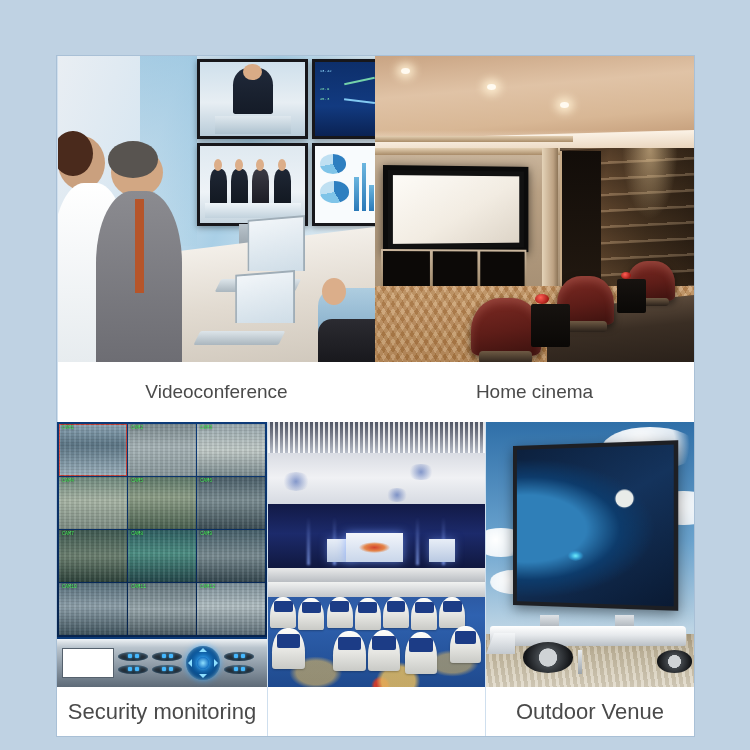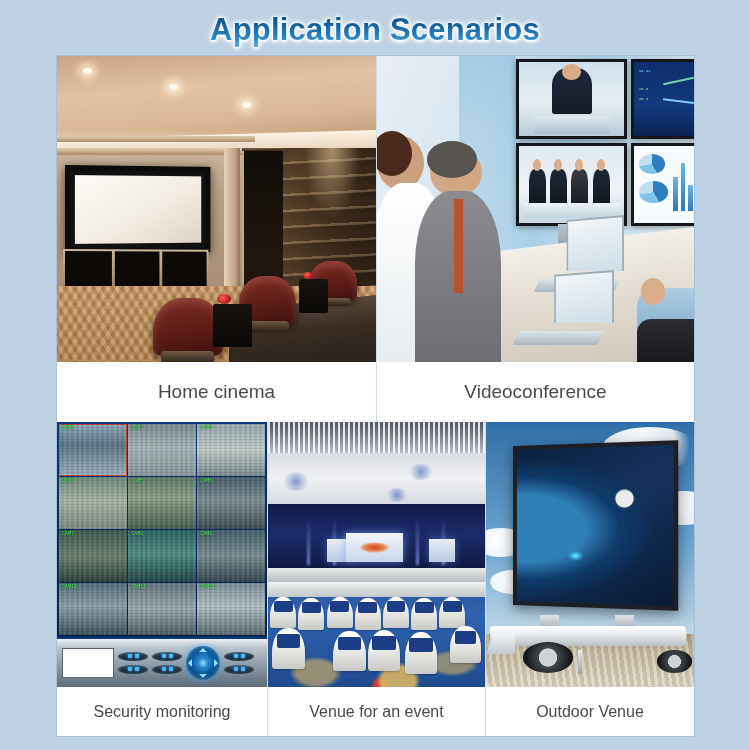--- a/index.html
+++ b/index.html
@@ -92,21 +92,21 @@
     flex: 1;
     display: flex;
     align-items: center;
     justify-content: center;
     color: #4a4a4a;
     font-size: 19px;
     background: #fff;
     text-align: center;
     padding: 0 4px;
   }
-  .row-bottom .caption { font-size: 16px; }
+  .row-bottom .caption { font-size: 22px; }
 
   
   .cinema { background: #2b2019; }
   .cin-ceiling {
     position: absolute; left: 0; top: 0; width: 100%; height: 31%;
     background: linear-gradient(175deg, #c9a483 0%, #e0c3a6 35%, #d8b795 65%, #b98f6b 100%);
   }
   .cin-ceiling:after {
     content: ""; position: absolute; left: 0; bottom: 0; width: 100%; height: 22%;
     background: linear-gradient(180deg, rgba(255,245,232,0) 0%, #f3e3d1 75%, #e8d2b8 100%);
@@ -500,27 +500,109 @@
   .tr-mount {
     position: absolute; top: 0; width: 9%; height: 24%;
     background: linear-gradient(180deg, #dfe3e7, #a9b0b7);
   }
 </style>
 </head>
 <body>
 
 <div class="page">
 
-  <div class="title-wrap">
-    <div class="title">Application Scenarios</div>
-  </div>
 
   <div class="grid">
 
     <div class="row-top">
+
+      <div class="cell t2">
+        <div class="photo vc">
+          <div class="vc-wall"></div>
+          <div class="vc-glass"></div>
+
+          <div class="vc-mon mon-a">
+            <div class="scr-speaker">
+              <div class="sp-body"></div>
+              <div class="sp-head"></div>
+              <div class="sp-podium"></div>
+            </div>
+          </div>
+
+          <div class="vc-mon mon-b">
+            <div class="scr-data">
+              <span class="num" style="left:8%;top:10%;">13.42</span>
+              <span class="num" style="left:8%;top:34%;color:#7fe3b0;">20.9</span>
+              <span class="num" style="left:8%;top:48%;color:#7fe3b0;">45.3</span>
+              <span class="ln" style="left:46%;top:24%;width:48%;transform:rotate(-12deg);"></span>
+              <span class="ln" style="left:46%;top:52%;width:48%;transform:rotate(7deg);background:#8fd9ff;"></span>
+            </div>
+          </div>
+
+          <div class="vc-mon mon-c">
+            <div class="scr-group">
+              <div class="gp" style="left:9%;">
+                  <i></i>
+                </div>
+              <div class="gp" style="left:29%;">
+                  <i></i>
+                </div>
+              <div class="gp w" style="left:49%;">
+                  <i></i>
+                </div>
+              <div class="gp" style="left:70%;">
+                  <i></i>
+                </div>
+              <div class="gp-table"></div>
+            </div>
+          </div>
+
+          <div class="vc-mon mon-d">
+            <div class="scr-charts">
+              <div class="pie" style="left:8%;top:10%;width:42%;height:26%;"></div>
+              <div class="pie" style="left:8%;top:46%;width:46%;height:28%;"></div>
+              <div class="barc" style="left:62%;height:44%;"></div>
+              <div class="barc" style="left:74%;height:62%;"></div>
+              <div class="barc" style="left:86%;height:33%;"></div>
+            </div>
+          </div>
+
+          <div class="vc-stand"></div>
+          <div class="vc-table"></div>
+
+          <div class="laptop" style="left:50%;top:52%;width:30%;height:26%;">
+            <div class="lap-screen" style="left:22%;top:0;width:72%;height:70%;"></div>
+            <div class="lap-base" style="left:2%;bottom:4%;width:84%;height:16%;"></div>
+          </div>
+          <div class="laptop" style="left:44%;top:70%;width:32%;height:26%;">
+            <div class="lap-screen" style="left:26%;top:0;width:70%;height:66%;"></div>
+            <div class="lap-base" style="left:0;bottom:6%;width:84%;height:17%;"></div>
+          </div>
+
+          <div class="person" style="left:-2%;width:24%;height:74%;">
+            <div class="p-head" style="left:8%;top:0;width:62%;height:24%;background:#caa07e;"></div>
+            <div class="p-head" style="left:2%;top:-2%;width:52%;height:20%;background:#4a2a1c;"></div>
+            <div class="p-body" style="left:0;top:21%;width:100%;height:79%;background:linear-gradient(180deg,#ffffff,#e7ecef);"></div>
+          </div>
+          <div class="person" style="left:12%;width:27%;height:70%;">
+            <div class="p-head" style="left:18%;top:0;width:60%;height:23%;background:#d2a783;"></div>
+            <div class="p-head" style="left:14%;top:-3%;width:58%;height:17%;background:#585450;"></div>
+            <div class="p-body" style="left:0;top:20%;width:100%;height:80%;background:linear-gradient(180deg,#8b8b90,#6d6d73);"></div>
+            <div class="p-body" style="left:46%;top:24%;width:10%;height:44%;background:#b6552a;border-radius:0;"></div>
+          </div>
+          <div class="person" style="right:-4%;bottom:6%;width:22%;height:26%;">
+            <div class="p-body" style="left:0;top:30%;width:100%;height:70%;background:linear-gradient(180deg,#aecde0,#7ea8c6);border-radius:18px 0 0 0;"></div>
+            <div class="p-head" style="left:6%;top:18%;width:34%;height:34%;background:#dbae8a;"></div>
+          </div>
+          <div class="person" style="right:-6%;bottom:-2%;width:24%;height:18%;">
+            <div class="p-body" style="left:0;top:10%;width:100%;height:90%;background:linear-gradient(180deg,#2b2b31,#16161a);border-radius:14px 0 0 0;"></div>
+          </div>
+        </div>
+        <div class="caption">Videoconference</div>
+      </div>
 
       <div class="cell t1">
         <div class="photo cinema">
           <div class="cin-ceiling"></div>
           <div class="cin-soffit"></div>
           <div class="dlight" style="left:35%;top:9%;"></div>
           <div class="dlight" style="left:58%;top:15%;"></div>
           <div class="dlight" style="left:8%;top:4%;"></div>
           <div class="cin-wallL"></div>
           <div class="cin-trim" style="top:30%;height:2.5%;"></div>
@@ -540,105 +622,20 @@
           <div class="cin-step"></div>
           <div class="chair" style="left:30%;width:22%;height:19%;"></div>
           <div class="chair" style="left:57%;bottom:12%;width:18%;height:16%;"></div>
           <div class="chair" style="left:79%;bottom:20%;width:15%;height:13%;"></div>
           <div class="table-s" style="left:49%;bottom:5%;width:12%;height:14%;"></div>
           <div class="table-s" style="left:76%;bottom:16%;width:9%;height:11%;"></div>
           <div class="flower" style="left:50%;bottom:19%;"></div>
           <div class="flower" style="left:77%;bottom:27%;width:10px;height:7px;"></div>
         </div>
         <div class="caption">Home cinema</div>
-      </div>
-
-      <div class="cell t2">
-        <div class="photo vc">
-          <div class="vc-wall"></div>
-          <div class="vc-glass"></div>
-
-          <div class="vc-mon mon-a">
-            <div class="scr-speaker">
-              <div class="sp-body"></div>
-              <div class="sp-head"></div>
-              <div class="sp-podium"></div>
-            </div>
-          </div>
-
-          <div class="vc-mon mon-b">
-            <div class="scr-data">
-              <span class="num" style="left:8%;top:10%;">13.42</span>
-              <span class="num" style="left:8%;top:34%;color:#7fe3b0;">20.9</span>
-              <span class="num" style="left:8%;top:48%;color:#7fe3b0;">45.3</span>
-              <span class="ln" style="left:46%;top:24%;width:48%;transform:rotate(-12deg);"></span>
-              <span class="ln" style="left:46%;top:52%;width:48%;transform:rotate(7deg);background:#8fd9ff;"></span>
-            </div>
-          </div>
-
-          <div class="vc-mon mon-c">
-            <div class="scr-group">
-              <div class="gp" style="left:9%;">
-                  <i></i>
-                </div>
-              <div class="gp" style="left:29%;">
-                  <i></i>
-                </div>
-              <div class="gp w" style="left:49%;">
-                  <i></i>
-                </div>
-              <div class="gp" style="left:70%;">
-                  <i></i>
-                </div>
-              <div class="gp-table"></div>
-            </div>
-          </div>
-
-          <div class="vc-mon mon-d">
-            <div class="scr-charts">
-              <div class="pie" style="left:8%;top:10%;width:42%;height:26%;"></div>
-              <div class="pie" style="left:8%;top:46%;width:46%;height:28%;"></div>
-              <div class="barc" style="left:62%;height:44%;"></div>
-              <div class="barc" style="left:74%;height:62%;"></div>
-              <div class="barc" style="left:86%;height:33%;"></div>
-            </div>
-          </div>
-
-          <div class="vc-stand"></div>
-          <div class="vc-table"></div>
-
-          <div class="laptop" style="left:50%;top:52%;width:30%;height:26%;">
-            <div class="lap-screen" style="left:22%;top:0;width:72%;height:70%;"></div>
-            <div class="lap-base" style="left:2%;bottom:4%;width:84%;height:16%;"></div>
-          </div>
-          <div class="laptop" style="left:44%;top:70%;width:32%;height:26%;">
-            <div class="lap-screen" style="left:26%;top:0;width:70%;height:66%;"></div>
-            <div class="lap-base" style="left:0;bottom:6%;width:84%;height:17%;"></div>
-          </div>
-
-          <div class="person" style="left:-2%;width:24%;height:74%;">
-            <div class="p-head" style="left:8%;top:0;width:62%;height:24%;background:#caa07e;"></div>
-            <div class="p-head" style="left:2%;top:-2%;width:52%;height:20%;background:#4a2a1c;"></div>
-            <div class="p-body" style="left:0;top:21%;width:100%;height:79%;background:linear-gradient(180deg,#ffffff,#e7ecef);"></div>
-          </div>
-          <div class="person" style="left:12%;width:27%;height:70%;">
-            <div class="p-head" style="left:18%;top:0;width:60%;height:23%;background:#d2a783;"></div>
-            <div class="p-head" style="left:14%;top:-3%;width:58%;height:17%;background:#585450;"></div>
-            <div class="p-body" style="left:0;top:20%;width:100%;height:80%;background:linear-gradient(180deg,#8b8b90,#6d6d73);"></div>
-            <div class="p-body" style="left:46%;top:24%;width:10%;height:44%;background:#b6552a;border-radius:0;"></div>
-          </div>
-          <div class="person" style="right:-4%;bottom:6%;width:22%;height:26%;">
-            <div class="p-body" style="left:0;top:30%;width:100%;height:70%;background:linear-gradient(180deg,#aecde0,#7ea8c6);border-radius:18px 0 0 0;"></div>
-            <div class="p-head" style="left:6%;top:18%;width:34%;height:34%;background:#dbae8a;"></div>
-          </div>
-          <div class="person" style="right:-6%;bottom:-2%;width:24%;height:18%;">
-            <div class="p-body" style="left:0;top:10%;width:100%;height:90%;background:linear-gradient(180deg,#2b2b31,#16161a);border-radius:14px 0 0 0;"></div>
-          </div>
-        </div>
-        <div class="caption">Videoconference</div>
       </div>
     </div>
 
     <div class="row-bottom">
 
       <div class="cell b1">
         <div class="photo sec">
           <div class="sec-grid">
             <div class="feed f1 sel">
                 <span class="tag">CAM1</span>
@@ -769,21 +766,20 @@
                 <i></i>
               </div>
             <div class="seat" style="left:63%;top:55%;width:15%;height:34%;">
                 <i></i>
               </div>
             <div class="seat" style="left:84%;top:50%;width:14%;height:30%;">
                 <i></i>
               </div>
           </div>
         </div>
-        <div class="caption">Venue for an event</div>
       </div>
 
       <div class="cell b3">
         <div class="photo outd">
           <div class="cloud" style="left:56%;top:2%;width:46%;height:16%;"></div>
           <div class="cloud" style="left:78%;top:26%;width:34%;height:13%;"></div>
           <div class="cloud" style="left:-6%;top:40%;width:26%;height:11%;"></div>
           <div class="cloud" style="left:2%;top:56%;width:22%;height:9%;"></div>
           <div class="od-ground"></div>
           <div class="od-screen">

